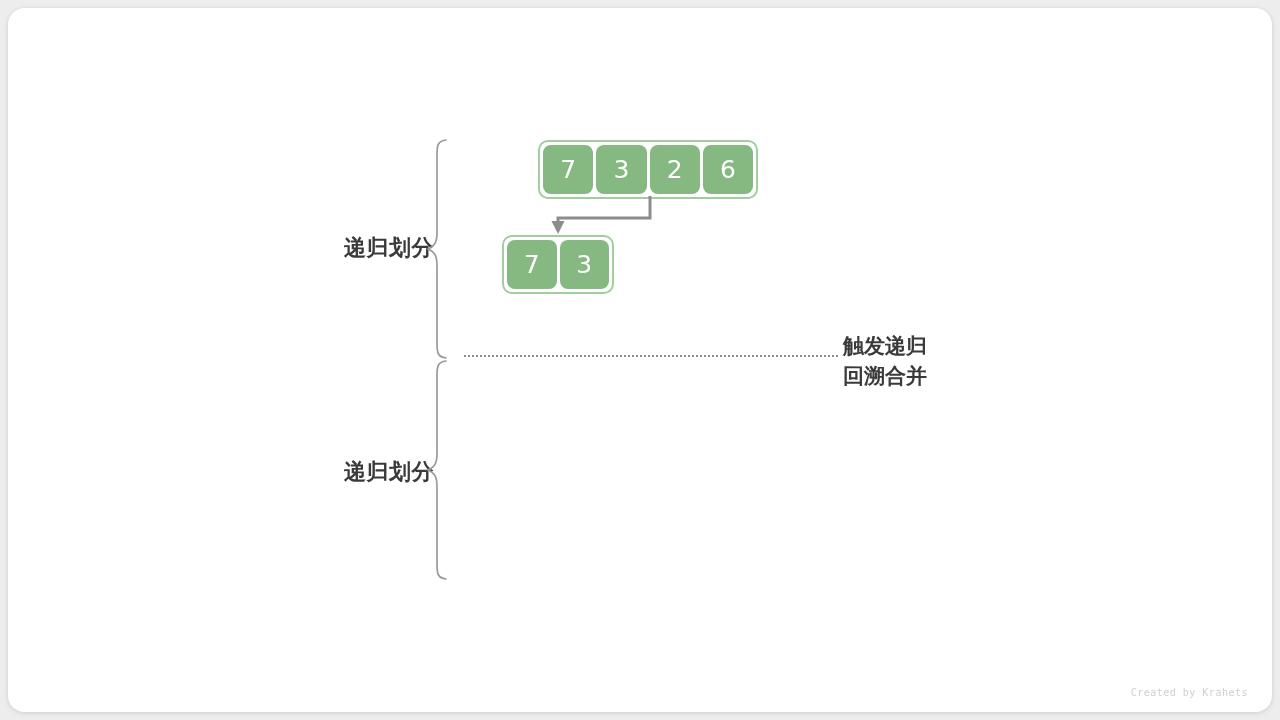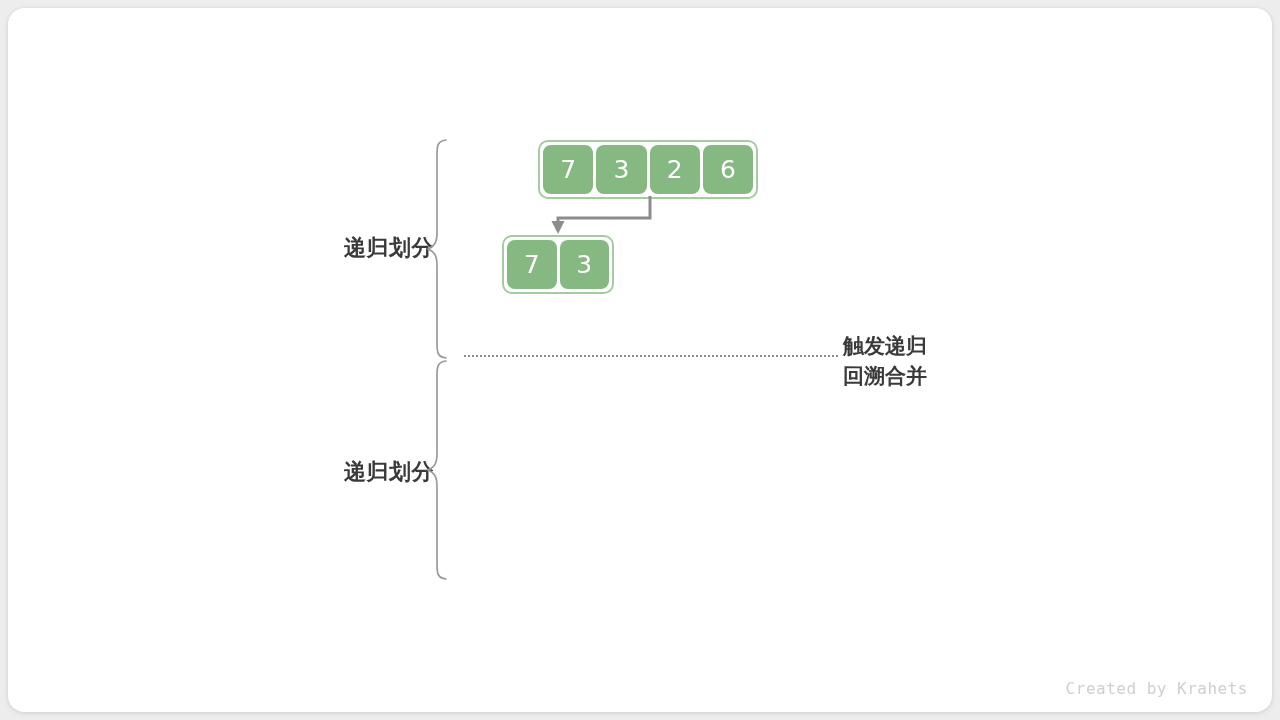--- a/index.html
+++ b/index.html
@@ -98,21 +98,21 @@
     line-height: 30px;
     white-space: nowrap;
   }
 
   
   #watermark {
     position: absolute;
     right: 32px;
     bottom: 22px;
     font-family: "DejaVu Sans Mono", "Liberation Mono", monospace;
-    font-size: 16px;
+    font-size: 10px;
     color: #cfcfcf;
     letter-spacing: 0.5px;
   }
 </style>
 </head>
 <body>
 
 <div id="card">
   <div id="stage">
 

